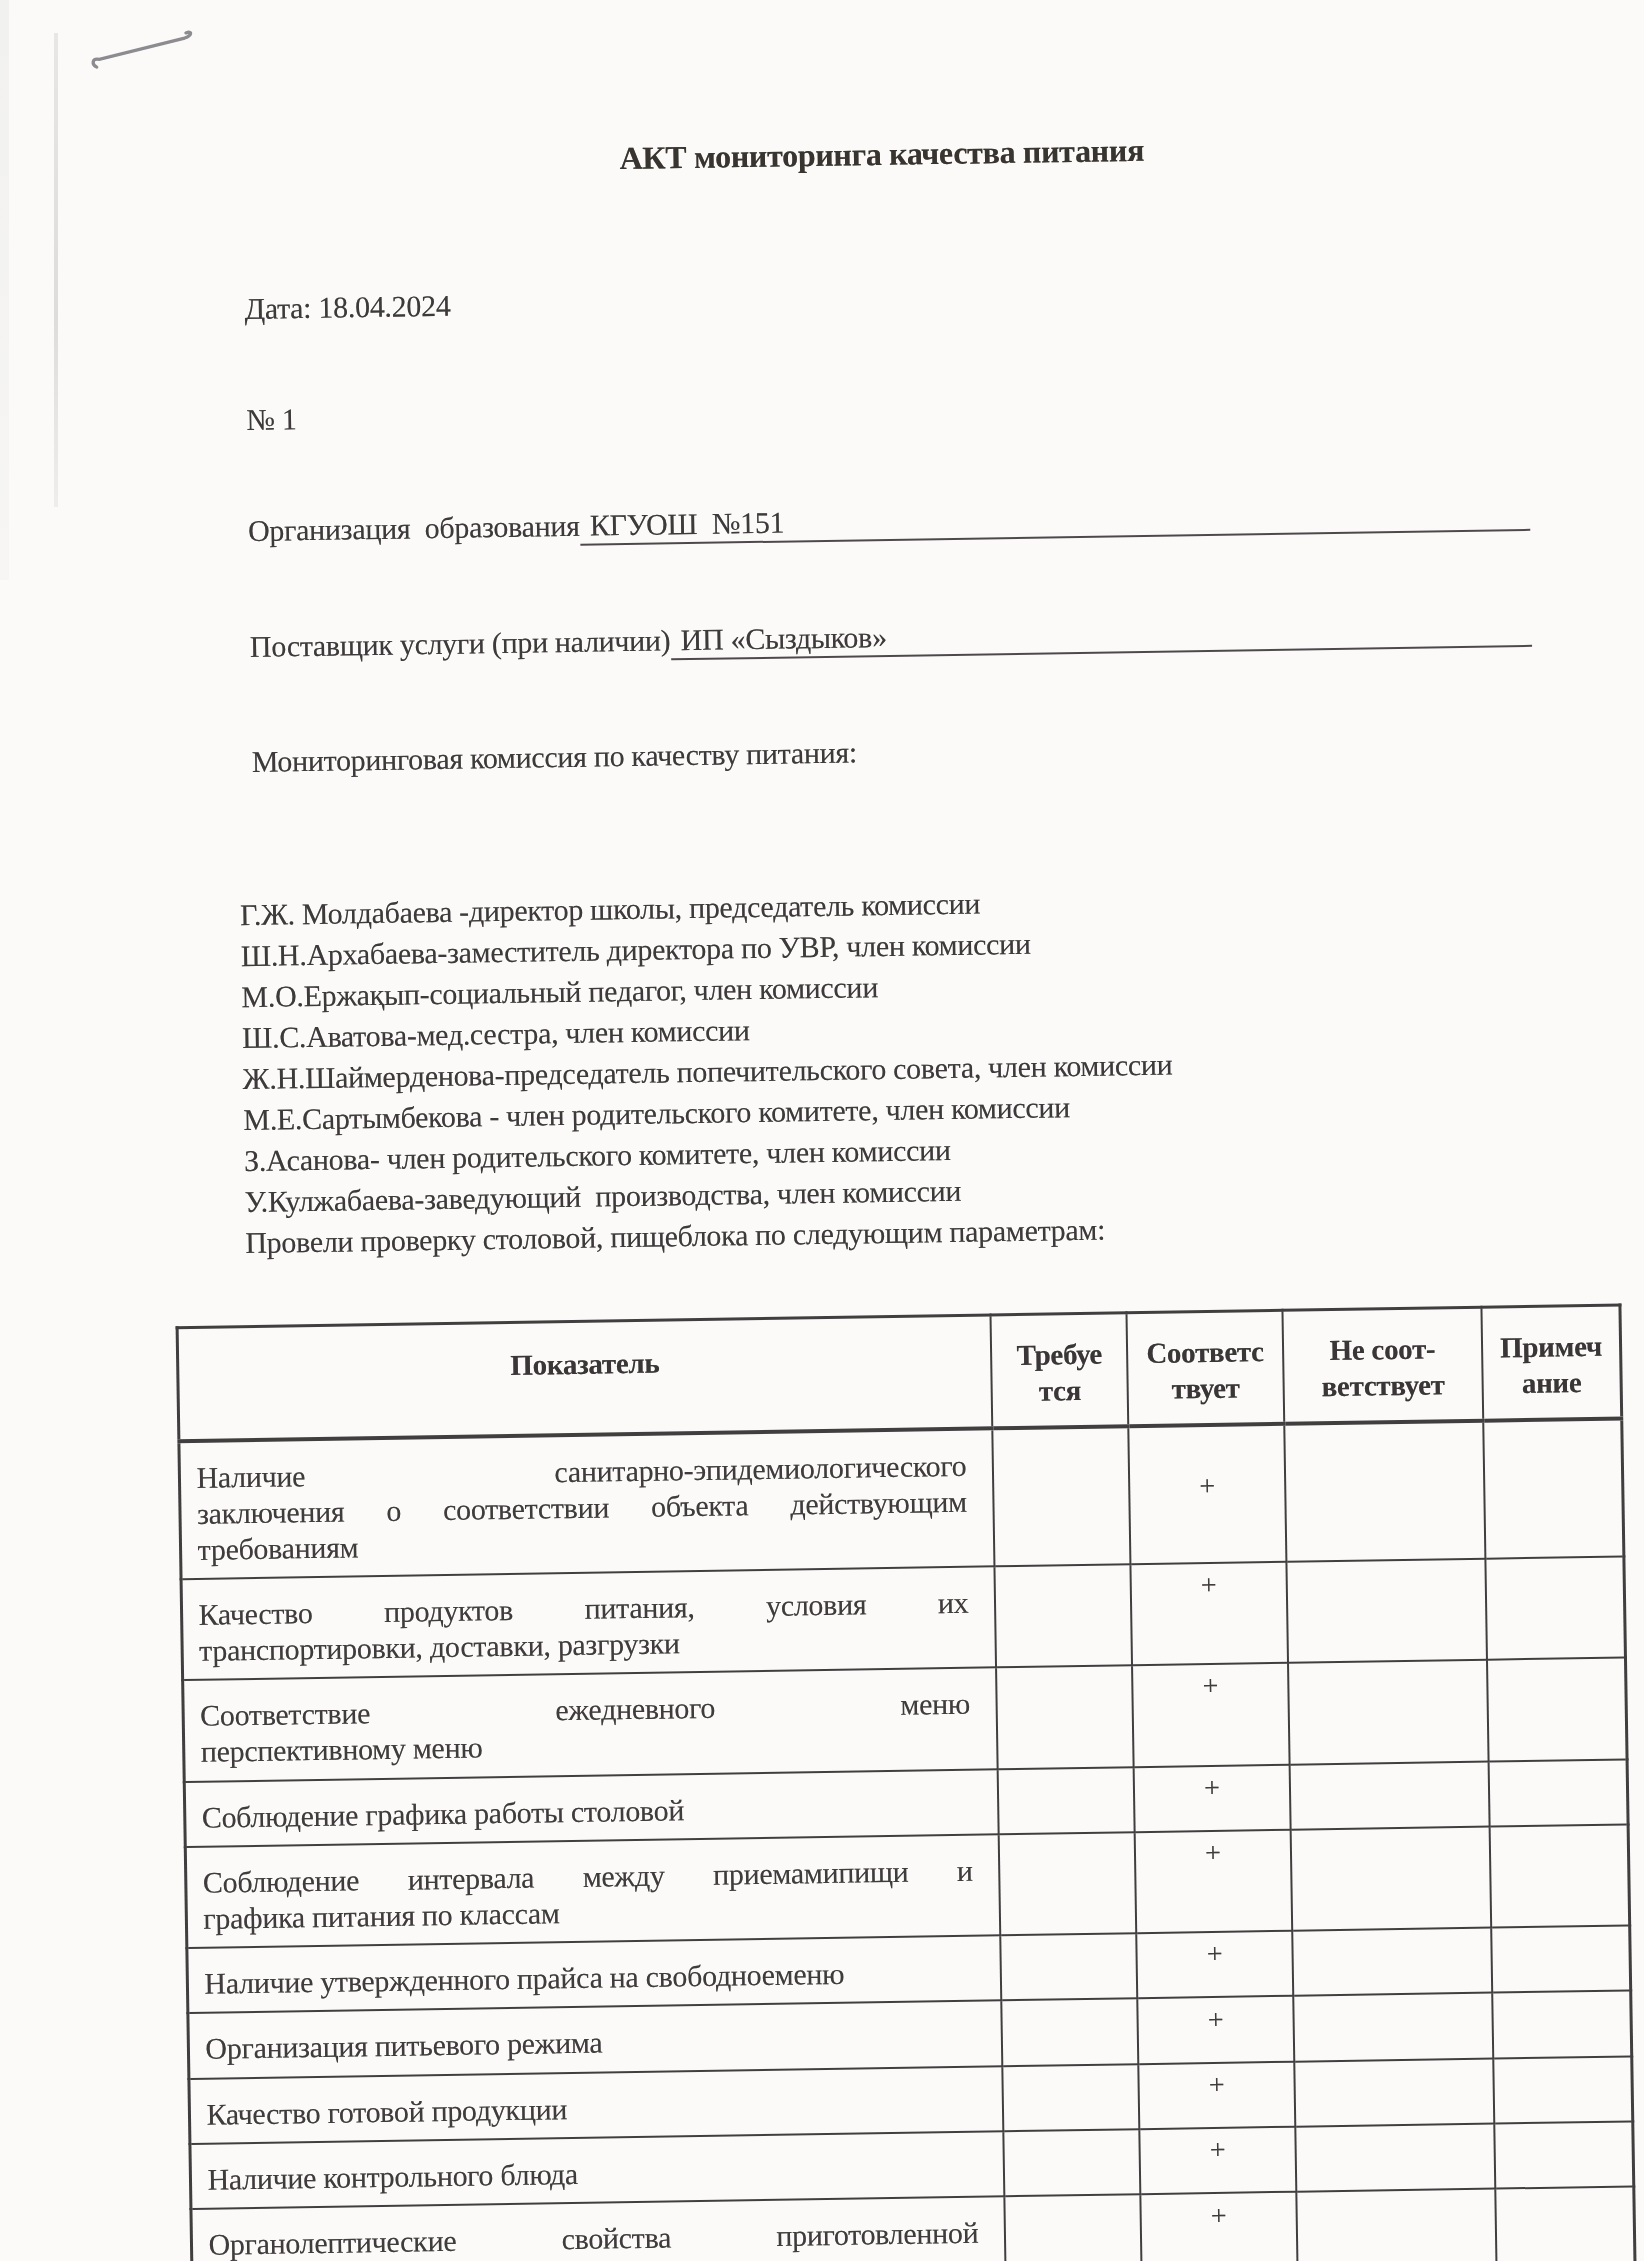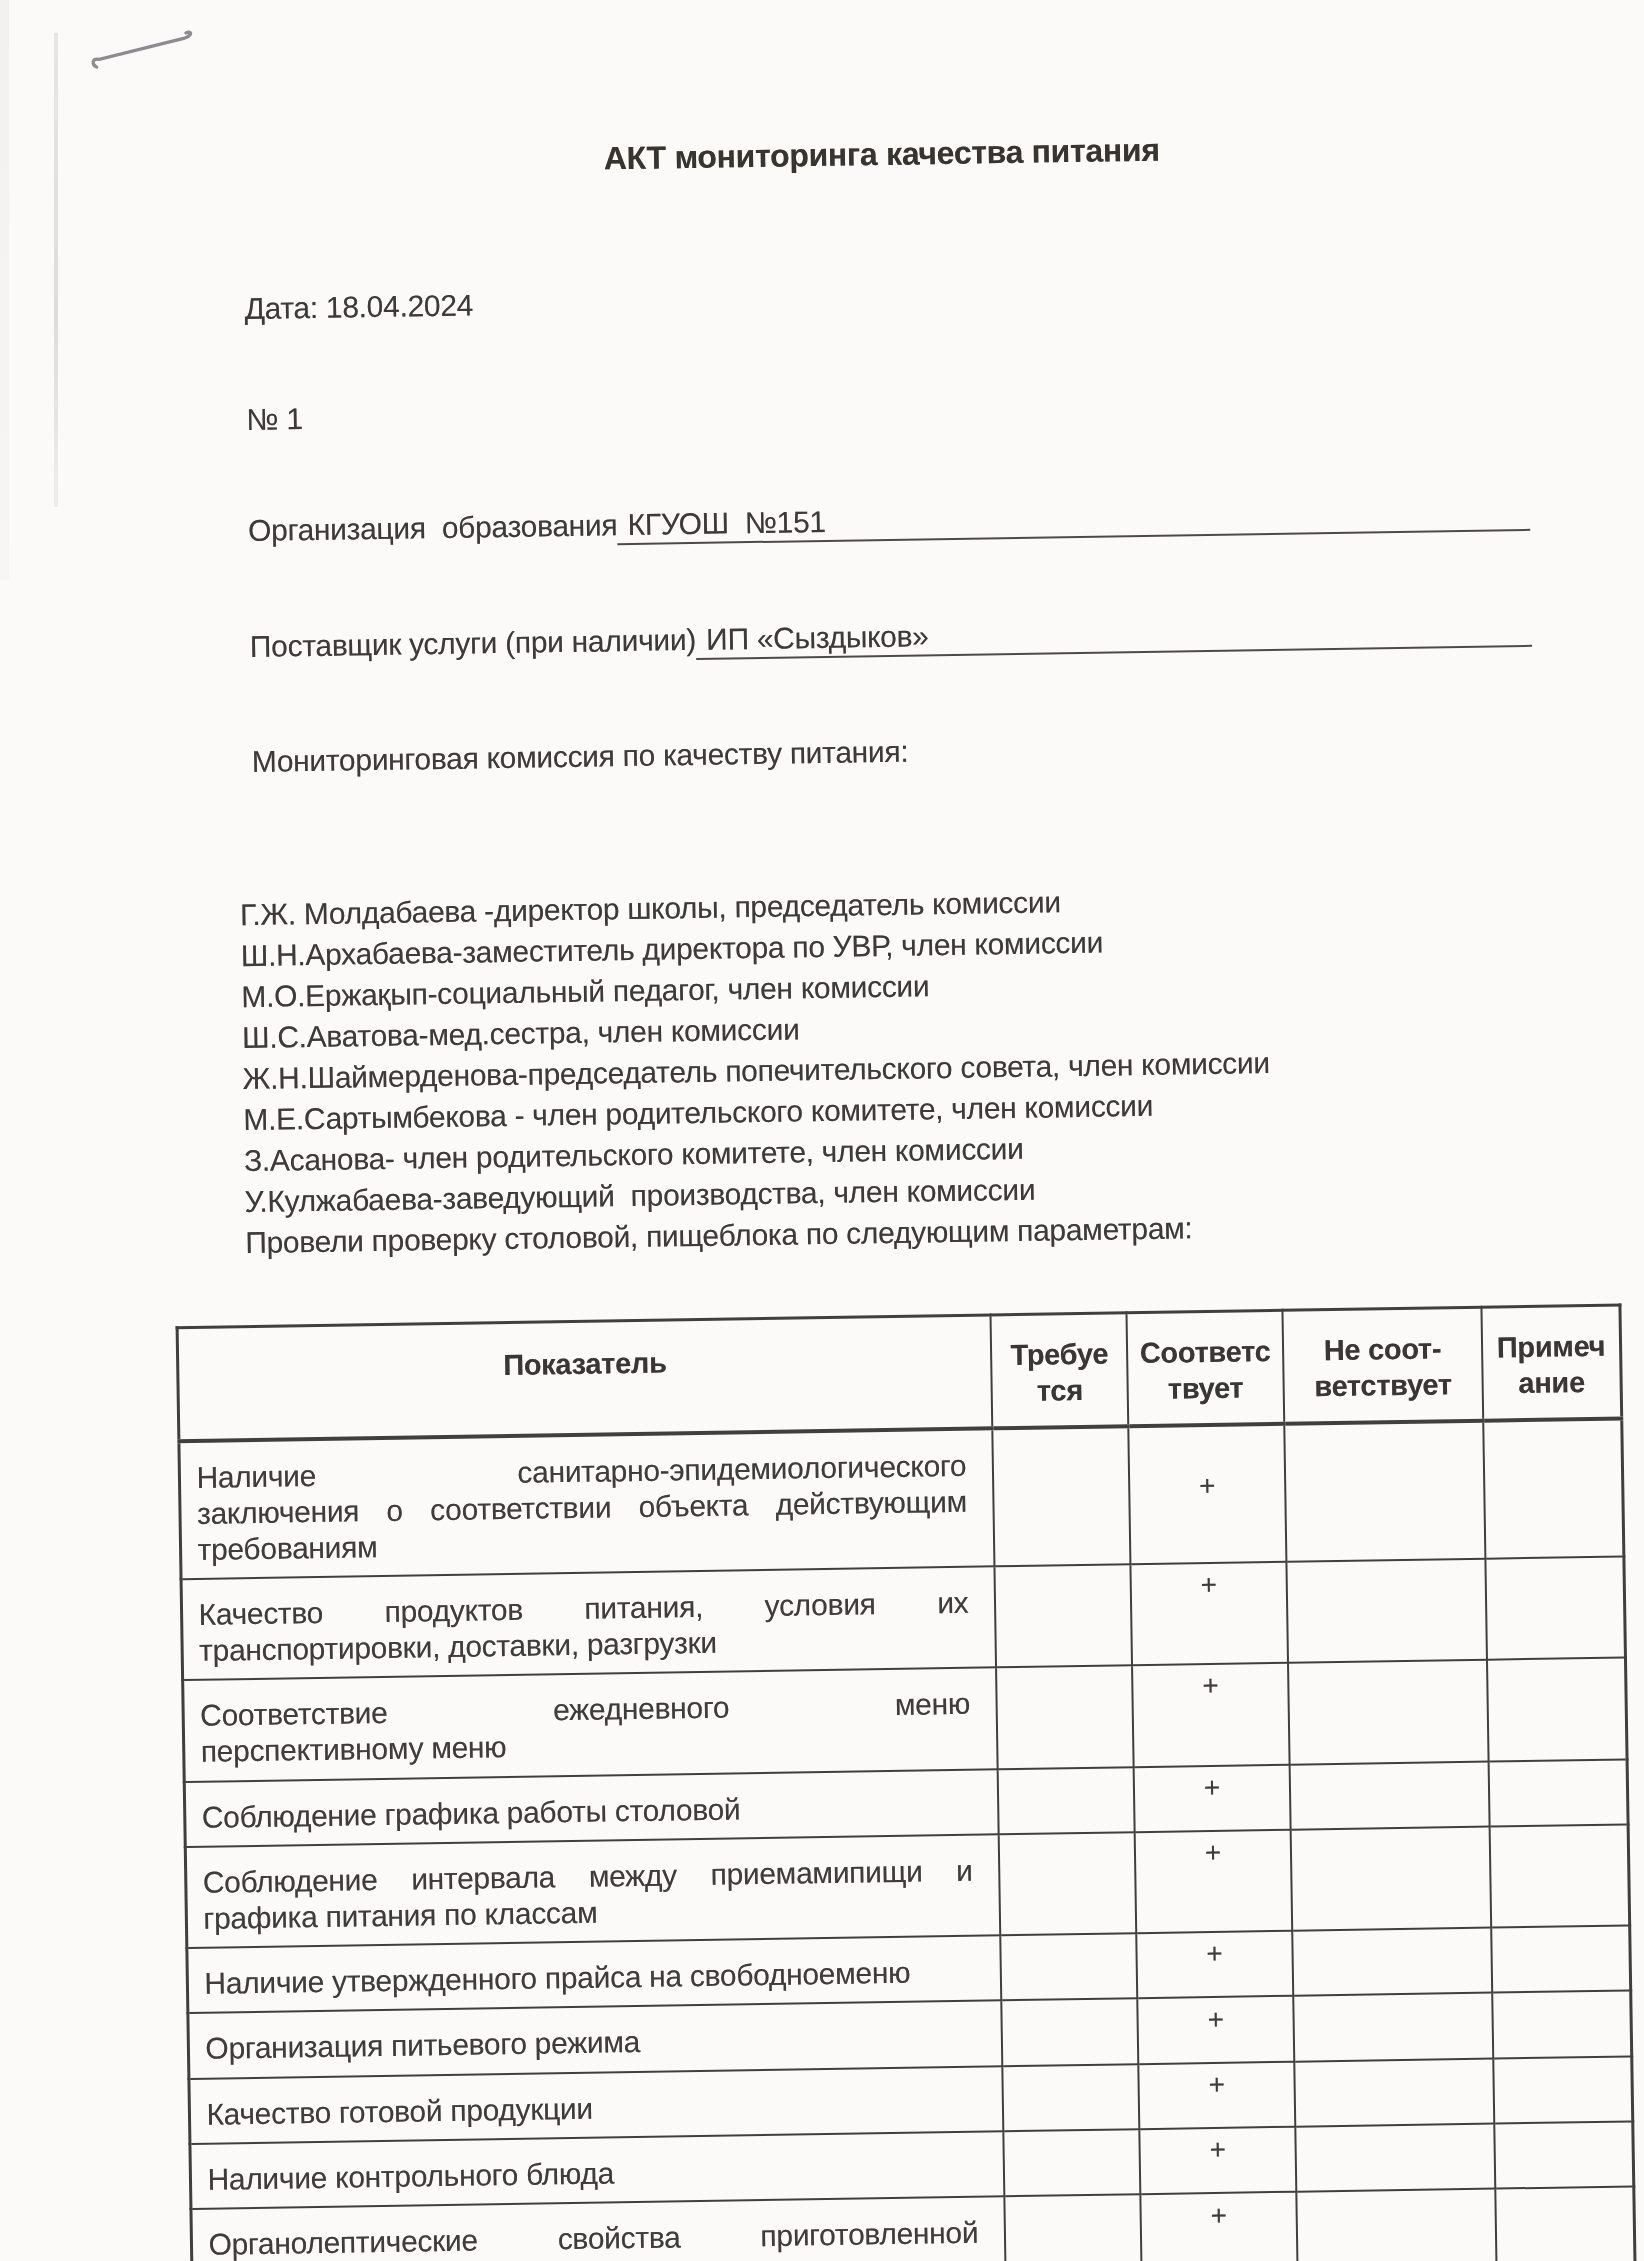--- a/index.html
+++ b/index.html
@@ -4,21 +4,21 @@
 <style>
   html, body {
     margin: 0; padding: 0;
     width: 1644px; height: 2261px;
     overflow: hidden;
     background: #fbfaf8;
     font-family: "Liberation Sans", "DejaVu Sans", sans-serif;
     color: #3e3a3b;
     letter-spacing: -0.3px;
   }
-  .page { position: relative; width: 1644px; height: 1754px; }
+  .page { position: relative; width: 1644px; height: 1754px; font-family: Liberation Serif, serif; }
 
   
   .edge-artifact {
     position: absolute; left: 54px; top: 33px;
     width: 3.9px; height: 474px;
     background: linear-gradient(180deg, #e4e3e2, #d8d7d6 60%, #ecebea);
     opacity: .85;
   }
   .edge-artifact2 {
     position: absolute; left: 0; top: 0;

